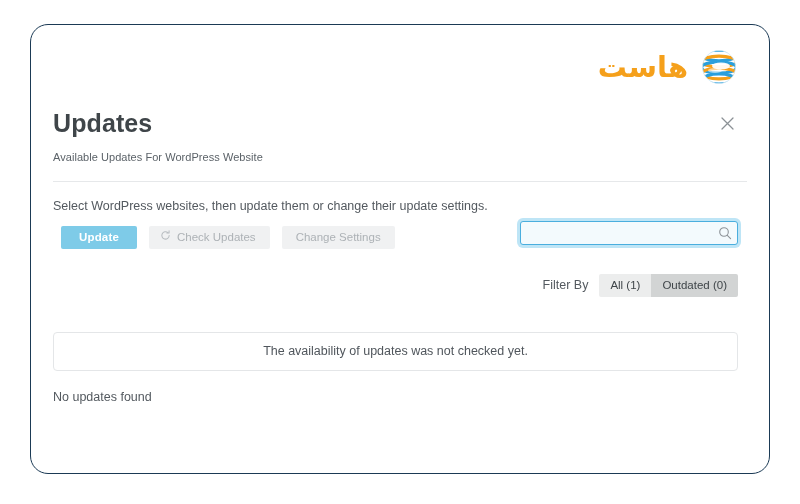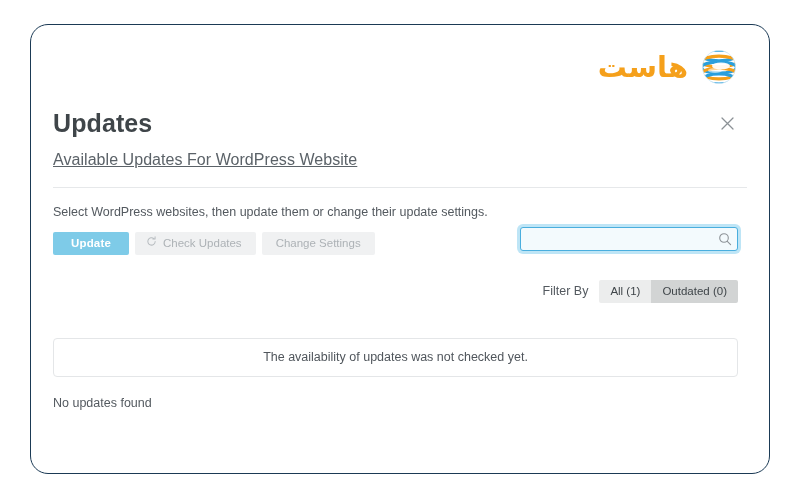--- a/index.html
+++ b/index.html
@@ -82,25 +82,24 @@
     margin: 0;
     font-size: 25px;
     font-weight: 700;
     color: #3f4549;
     letter-spacing: 0.1px;
     line-height: 1.1;
   }
 
   .page-subtitle {
     margin: 13px 0 0 0;
-    font-size: 16px;
+    font-size: 11px;
     font-weight: 400;
     color: #5b6268;
     letter-spacing: 0.05px;
-    text-decoration: underline;
   }
 
   .close-btn {
     position: absolute;
     right: 17px;
     top: 2px;
     width: 22px;
     height: 22px;
     display: flex;
     align-items: center;
@@ -126,21 +125,22 @@
   
   .action-bar {
     position: relative;
     margin-top: 13px;
     height: 34px;
   }
 
   .btn-group {
     display: flex;
     align-items: flex-end;
-    gap: 6px;
+    gap: 12px;
+    margin-left: 8px;
   }
 
   .btn {
     box-sizing: border-box;
     height: 23px;
     padding: 0 14px;
     border: 0;
     border-radius: 2px;
     font-family: "Liberation Sans", sans-serif;
     font-size: 11.5px;

